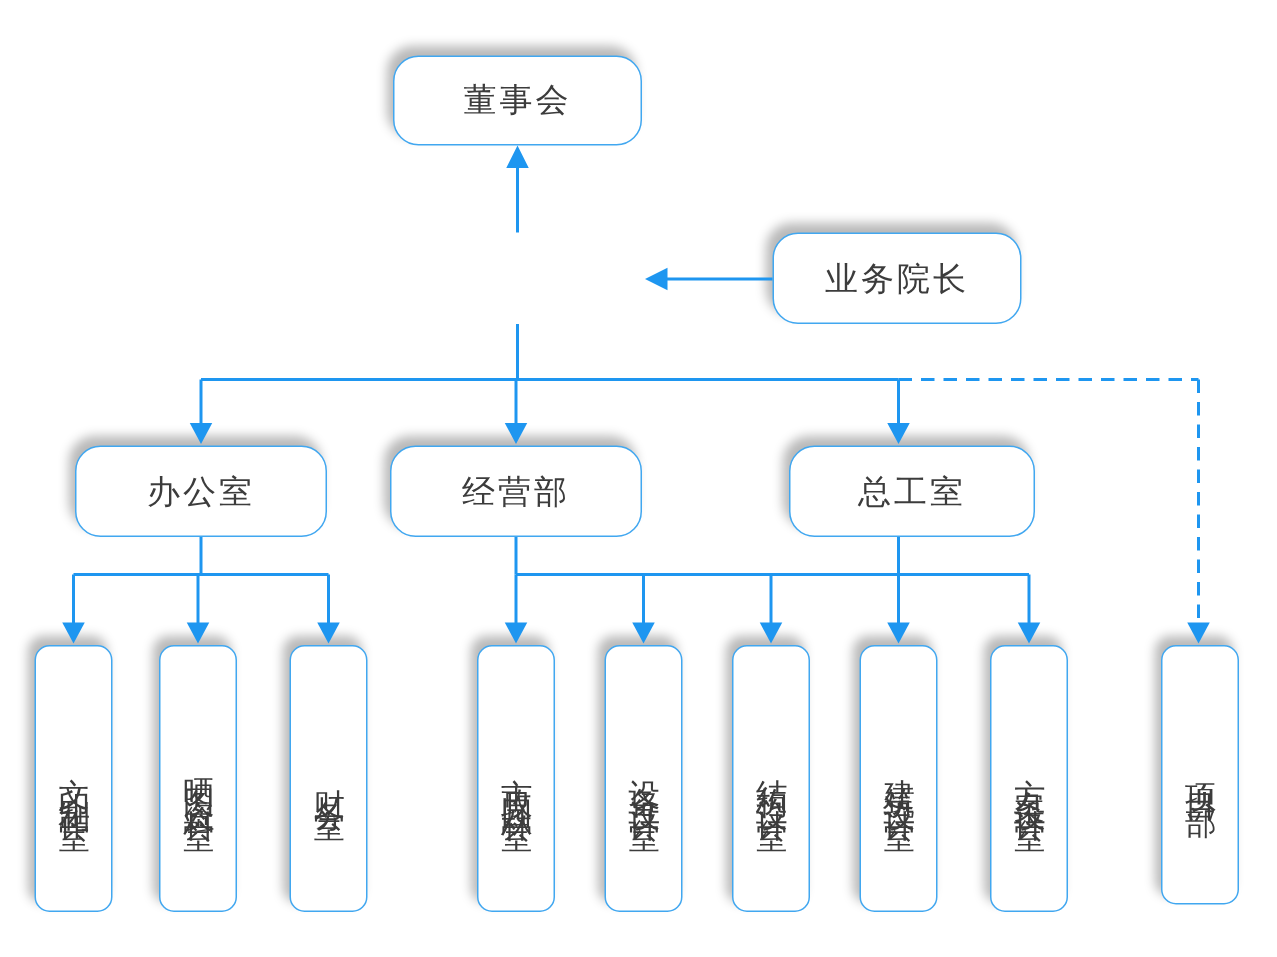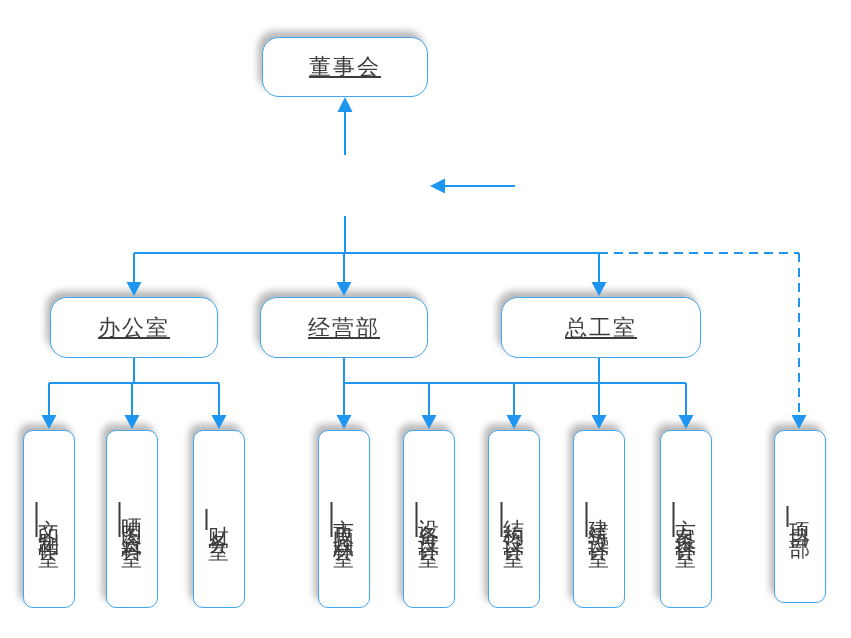--- a/index.html
+++ b/index.html
@@ -30,21 +30,20 @@
     box-shadow:-4px -6px 7px rgba(0,0,0,0.28);
     display:flex;align-items:center;justify-content:center;
     z-index:2;
     box-sizing:border-box;
   }
   .box .lbl{
     color:var(--text);
     font-size:22px;
     letter-spacing:2px;
     white-space:nowrap;
-    text-decoration:underline;
   }
   .vbox{
     border-radius:10px;
   }
   .vbox .lbl{
     writing-mode:vertical-rl;
     text-orientation:upright;
     letter-spacing:7px;
     font-size:21px;
     line-height:1;
@@ -103,28 +102,31 @@
       <path class="dashed" d="M599 253 H799"></path>
       <path class="dashed" d="M799 253 V414"></path>
       <polygon points="799,429 791.5,415 806.5,415"></polygon>
     </g>
   </svg>
 
   <div class="box" style="left:262px;top:37px;width:166px;height:60px;">
     <span class="lbl">董事会</span>
   </div>
 
+  <div class="box" style="left:515px;top:155px;width:166px;height:61px;">
+    <span class="lbl">业务院长</span>
+  </div>
 
   <div class="box" style="left:50px;top:297px;width:168px;height:61px;">
     <span class="lbl">办公室</span>
   </div>
   <div class="box" style="left:260px;top:297px;width:168px;height:61px;">
     <span class="lbl">经营部</span>
   </div>
-  <div class="box" style="left:501px;top:297px;width:200px;height:61px;">
+  <div class="box" style="left:526px;top:297px;width:164px;height:61px;">
     <span class="lbl">总工室</span>
   </div>
 
   <div class="box vbox" style="left:23px;top:430px;width:52px;height:178px;">
     <span class="lbl">文印制作室</span>
   </div>
   <div class="box vbox" style="left:106px;top:430px;width:52px;height:178px;">
     <span class="lbl">晒图资料室</span>
   </div>
   <div class="box vbox" style="left:193px;top:430px;width:52px;height:178px;">

